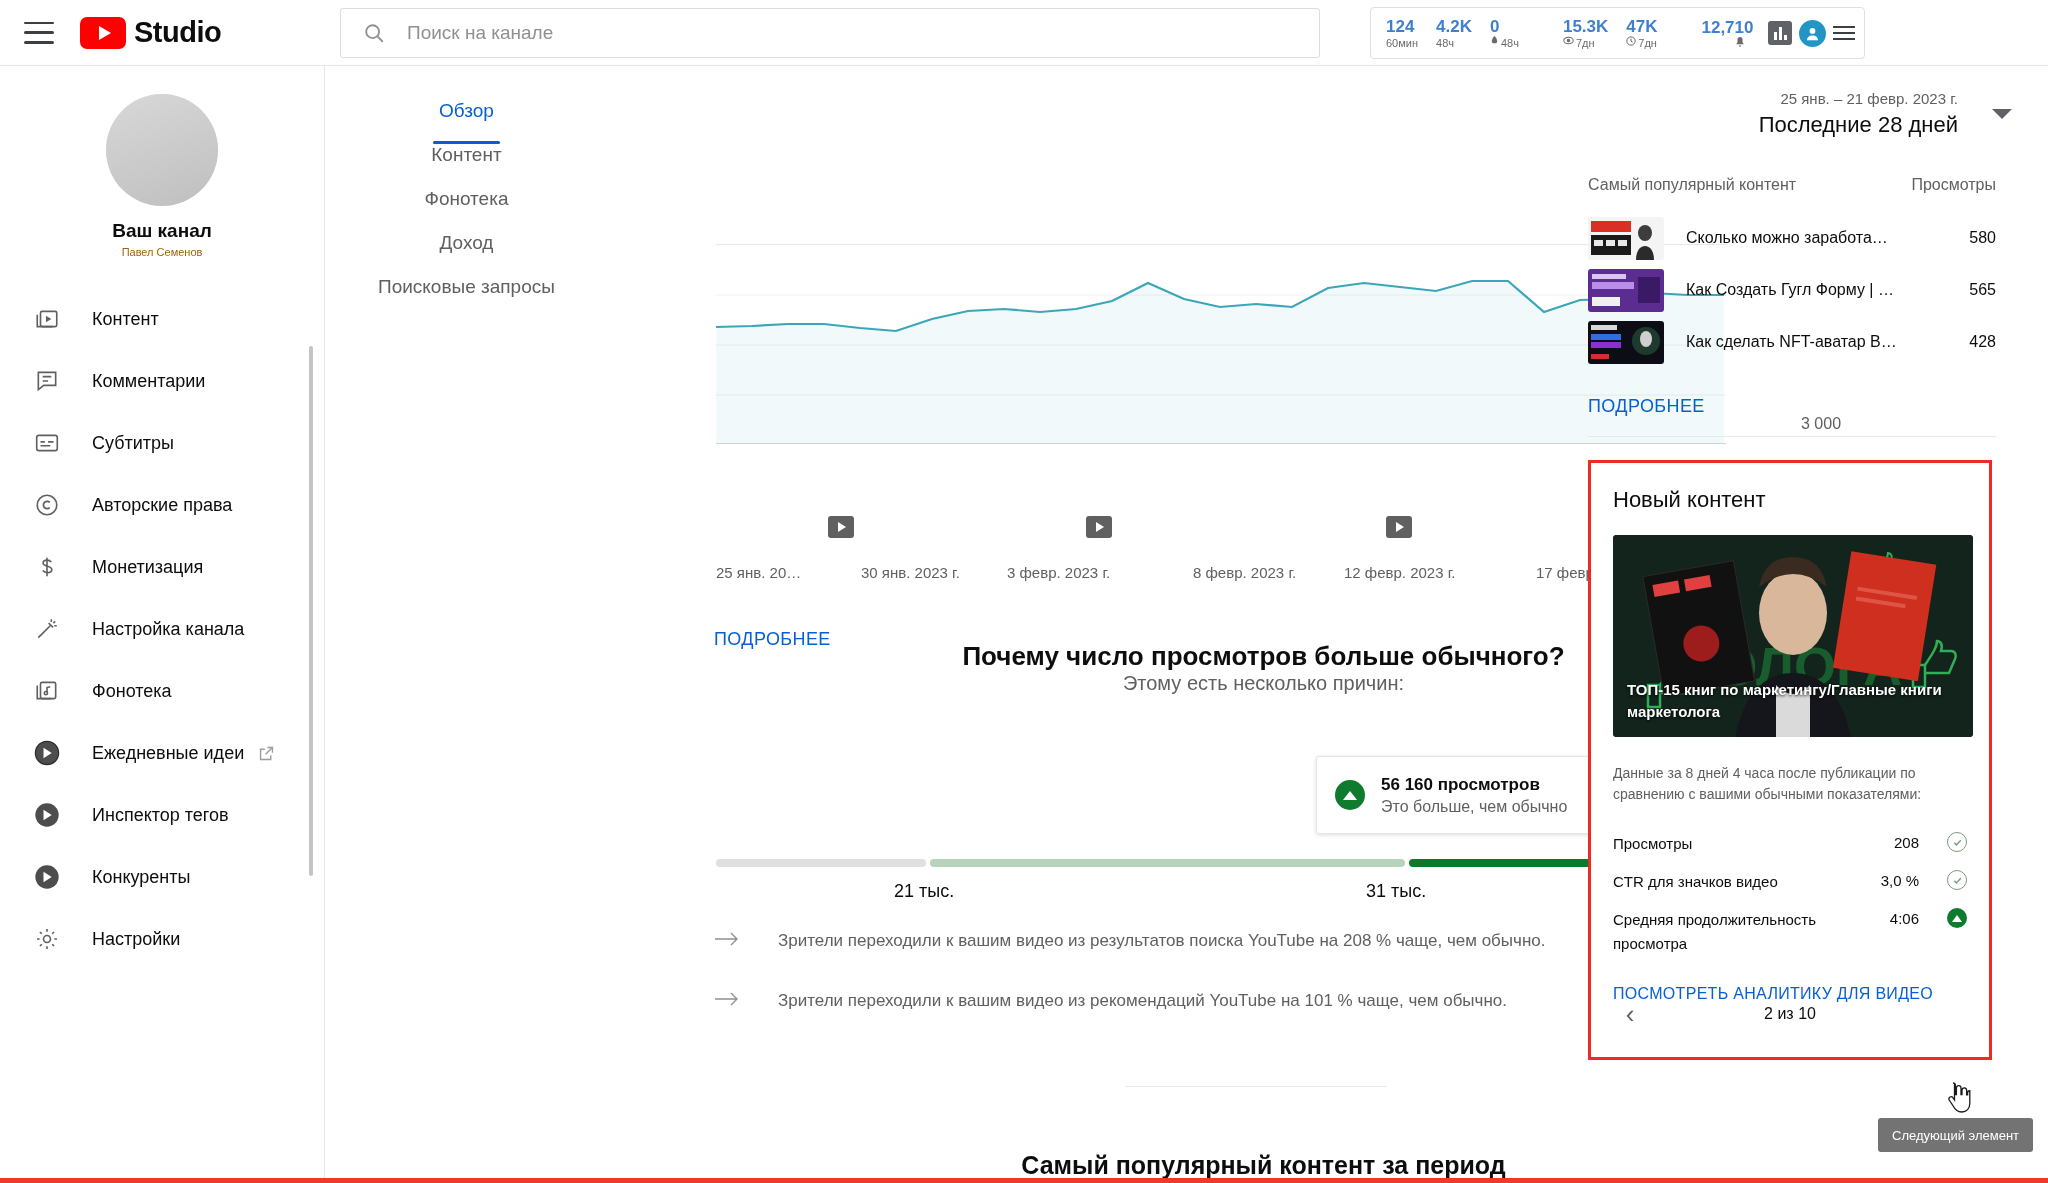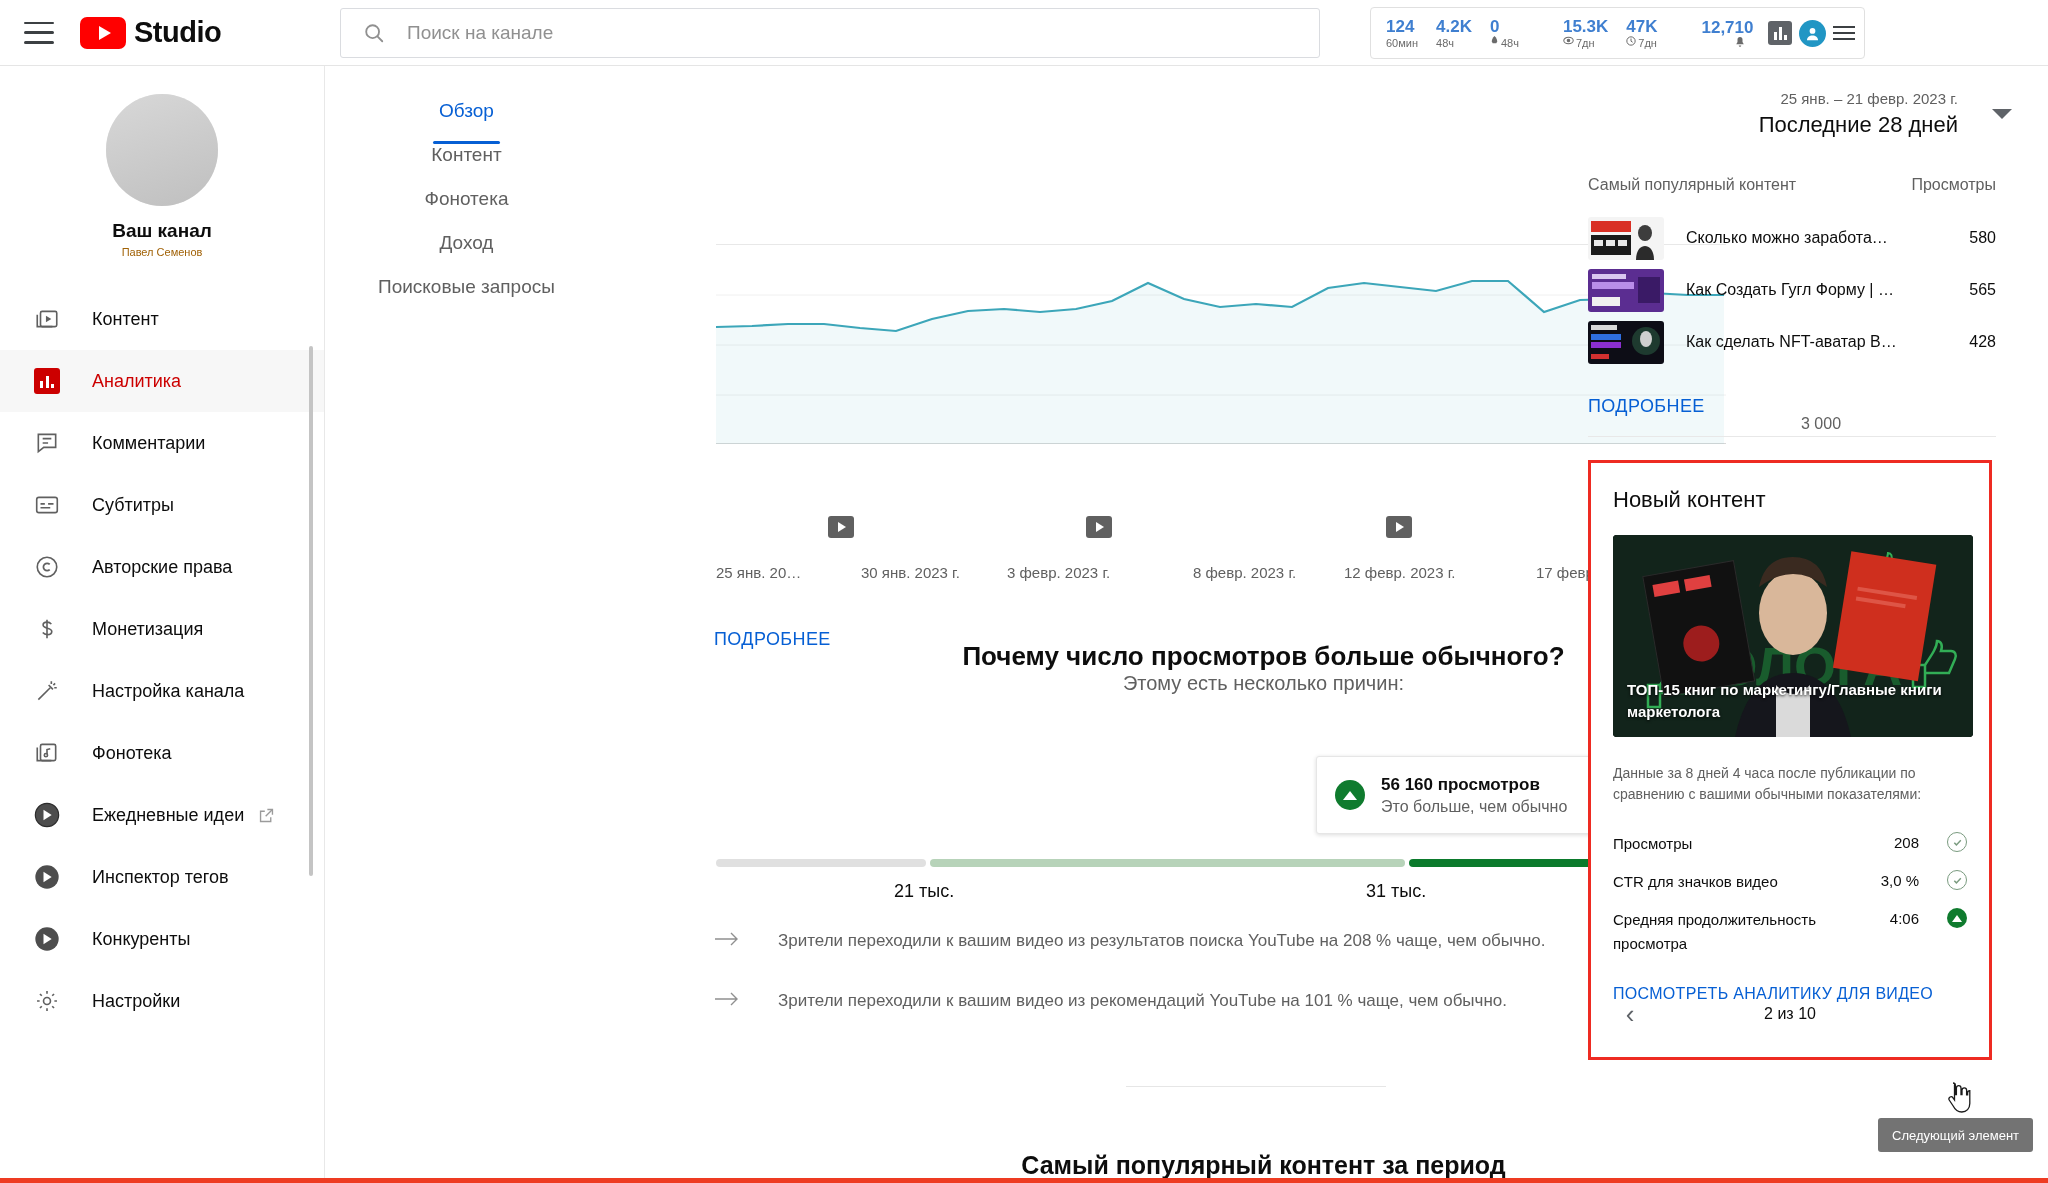--- a/index.html
+++ b/index.html
@@ -326,30 +326,20 @@
       <div class="nav-item">
         <span class="nav-ico">
           <svg width="26" height="26" viewBox="0 0 24 24" fill="none" stroke="currentColor" stroke-width="1.5">
             <rect x="6" y="5" width="15" height="14" rx="1.5"></rect>
               <path d="M3 8v11h14"></path>
               <path d="M11 9l5 3-5 3z" fill="currentColor" stroke="none"></path>
             </svg>
         </span>
         <span class="nav-label">Контент</span>
       </div>
-      <div class="nav-item active">
-        <span class="nav-ico">
-          <span style="width:26px;height:26px;background:#cc0000;border-radius:3px;display:flex;align-items:flex-end;justify-content:center;gap:2.5px;padding-bottom:6px;">
-            <i style="display:block;width:3px;height:7px;background:#fff"></i>
-            <i style="display:block;width:3px;height:12px;background:#fff"></i>
-            <i style="display:block;width:3px;height:4px;background:#fff"></i>
-          </span>
-        </span>
-        <span class="nav-label">Аналитика</span>
-      </div>
       <div class="nav-item">
         <span class="nav-ico">
           <svg width="26" height="26" viewBox="0 0 24 24" fill="none" stroke="currentColor" stroke-width="1.5">
             <path d="M4 4h16v12H9l-5 4z"></path>
               <path d="M8 8h8M8 12h5"></path>
             </svg>
         </span>
         <span class="nav-label">Комментарии</span>
       </div>
       <div class="nav-item">

